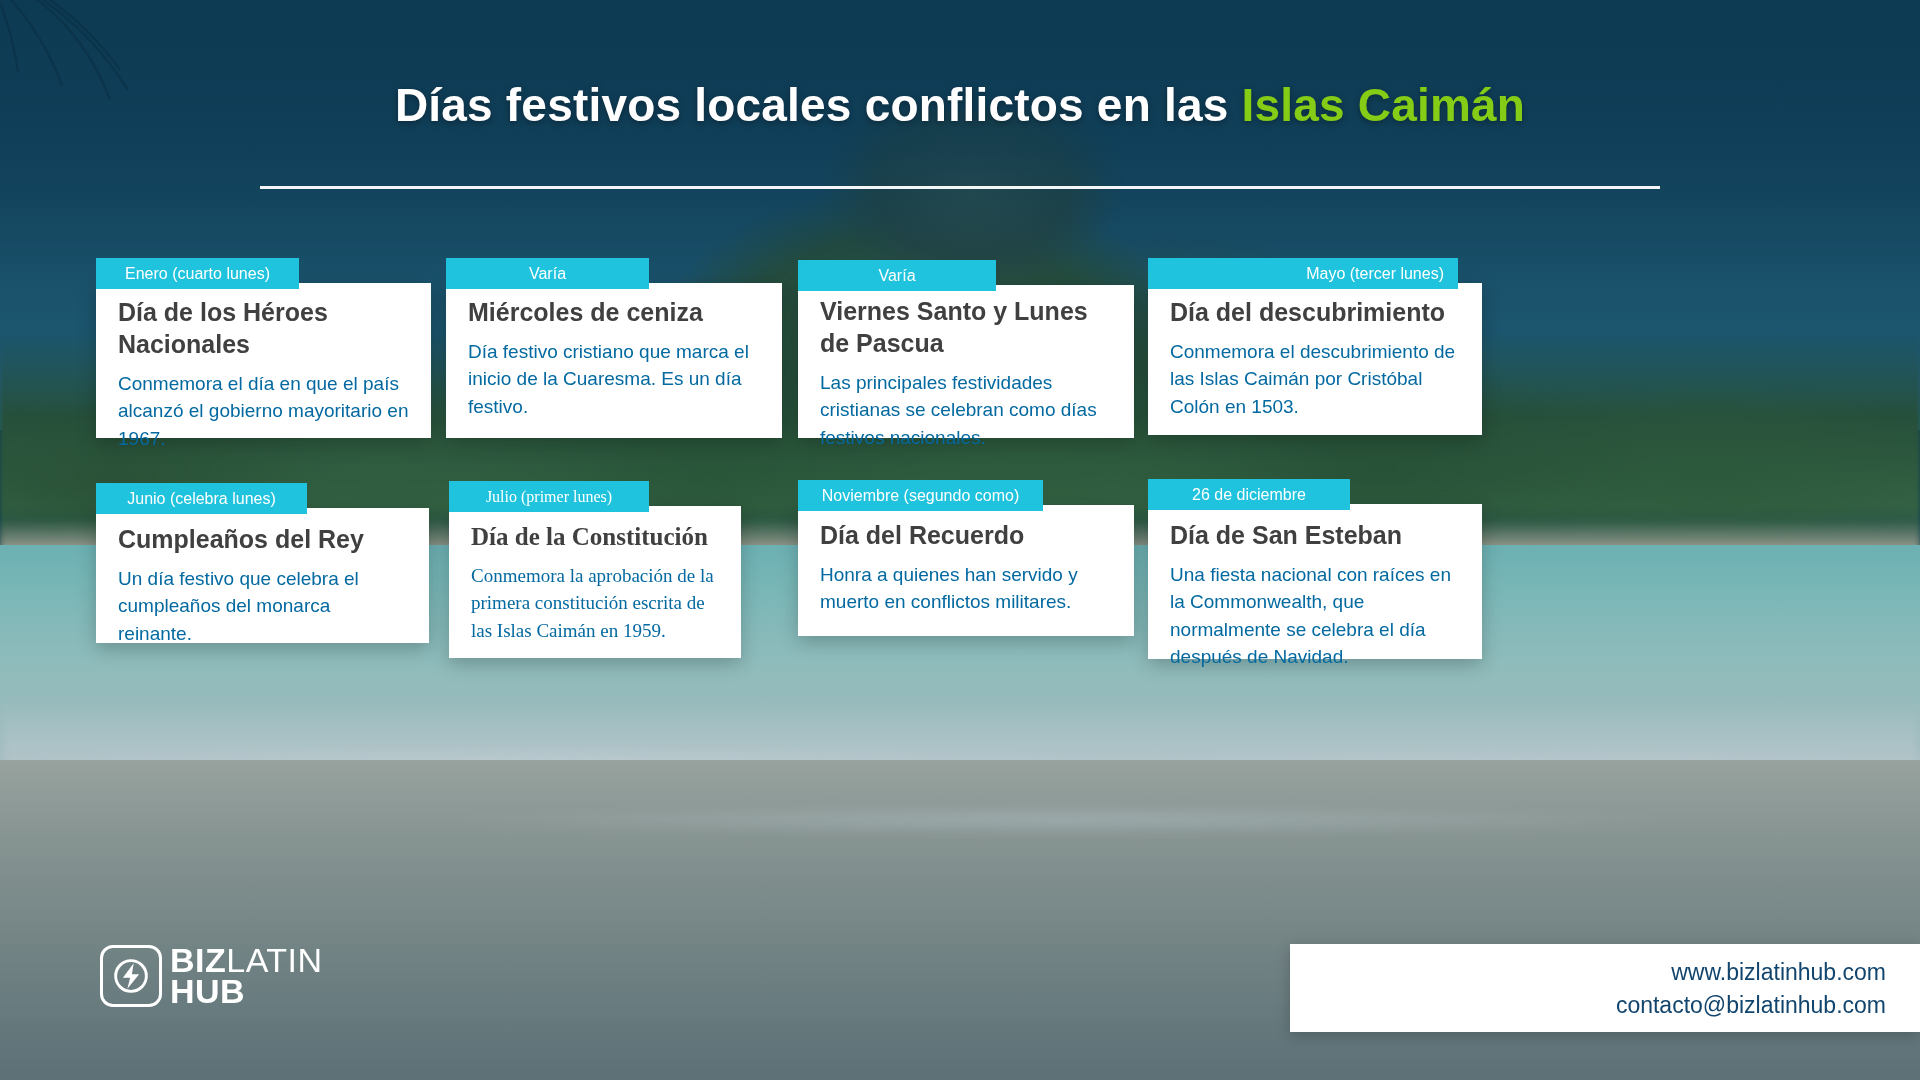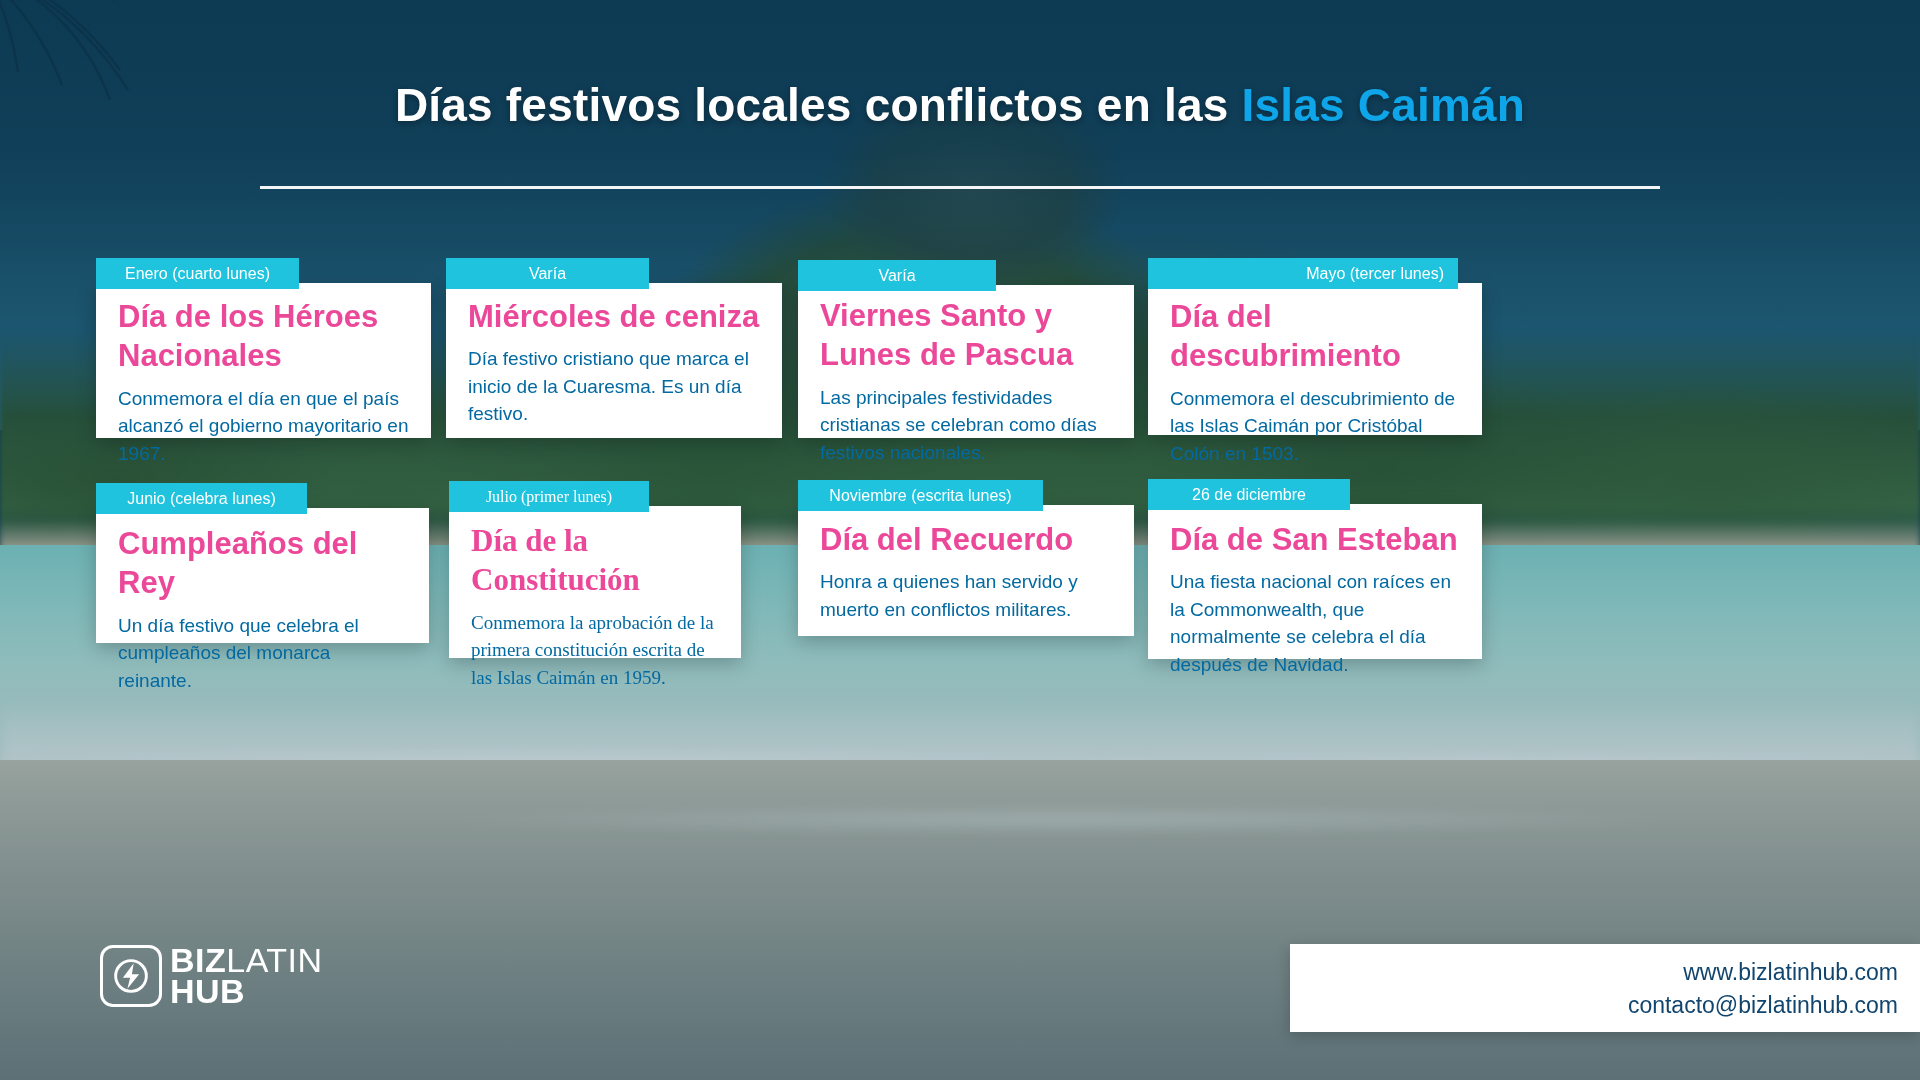--- a/index.html
+++ b/index.html
@@ -119,21 +119,21 @@
   .title {
     position: absolute;
     left: 0; top: 78px; width: 1920px;
     text-align: center;
     font-size: 46px;
     font-weight: 700;
     color: #ffffff;
     letter-spacing: .2px;
     text-shadow: 0 2px 6px rgba(0,0,0,.35);
   }
-  .title .hl { color: #0ea5e9; }
+  .title .hl { color: #84cc16; }
 
   .title-rule {
     position: absolute;
     left: 260px; top: 186px; width: 1400px; height: 3px;
     background: #ffffff;
     opacity: .95;
   }
 
   
   .card {
@@ -150,23 +150,23 @@
     font-size: 16px;
     line-height: 31px;
     text-align: center;
     white-space: nowrap;
     padding: 0 14px;
   }
 
   .card-body { padding: 14px 22px 16px 22px; }
 
   .card-title {
-    color: #ec4899;
+    color: #404040;
     font-weight: 700;
-    font-size: 31px;
+    font-size: 25px;
     line-height: 1.27;
     margin-bottom: 9px;
   }
 
   .card-desc {
     color: #0369a1;
     font-size: 19px;
     line-height: 1.45;
   }
 
@@ -194,21 +194,21 @@
   .logo-line1 .thin { font-weight: 400; }
   .logo-line2 { font-size: 34px; letter-spacing: .5px; }
 
   
   .contact-box {
     position: absolute;
     right: 0; top: 944px;
     width: 630px; height: 88px;
     background: #ffffff;
     box-shadow: 0 4px 14px rgba(0,0,0,.2);
-    padding: 12px 22px 12px 0;
+    padding: 12px 34px 12px 0;
     text-align: right;
     color: #12456d;
     font-size: 23px;
     line-height: 1.45;
   }
 </style>
 </head>
 <body>
 
 <div id="stage">
@@ -285,21 +285,21 @@
 
   <div class="card" style="left:449px; top:506px; width:292px; height:152px;font-family:Liberation Serif, serif;">
     <div class="card-badge" style="left:0; top:-25px; width:200px;">Julio (primer lunes)</div>
     <div class="card-body" style="padding-top:15px;">
       <div class="card-title">Día de la Constitución</div>
       <div class="card-desc">Conmemora la aprobación de la primera constitución escrita de las Islas Caimán en 1959.</div>
     </div>
   </div>
 
   <div class="card" style="left:798px; top:505px; width:336px; height:131px;">
-    <div class="card-badge" style="left:0; top:-25px; width:245px;">Noviembre (escrita lunes)</div>
+    <div class="card-badge" style="left:0; top:-25px; width:245px;">Noviembre (segundo como)</div>
     <div class="card-body" style="padding-top:15px;">
       <div class="card-title">Día del Recuerdo</div>
       <div class="card-desc">Honra a quienes han servido y muerto en conflictos militares.</div>
     </div>
   </div>
 
   <div class="card" style="left:1148px; top:504px; width:334px; height:155px;">
     <div class="card-badge" style="left:0; top:-25px; width:202px;">26 de diciembre</div>
     <div class="card-body" style="padding-top:16px;">
       <div class="card-title">Día de San Esteban</div>

